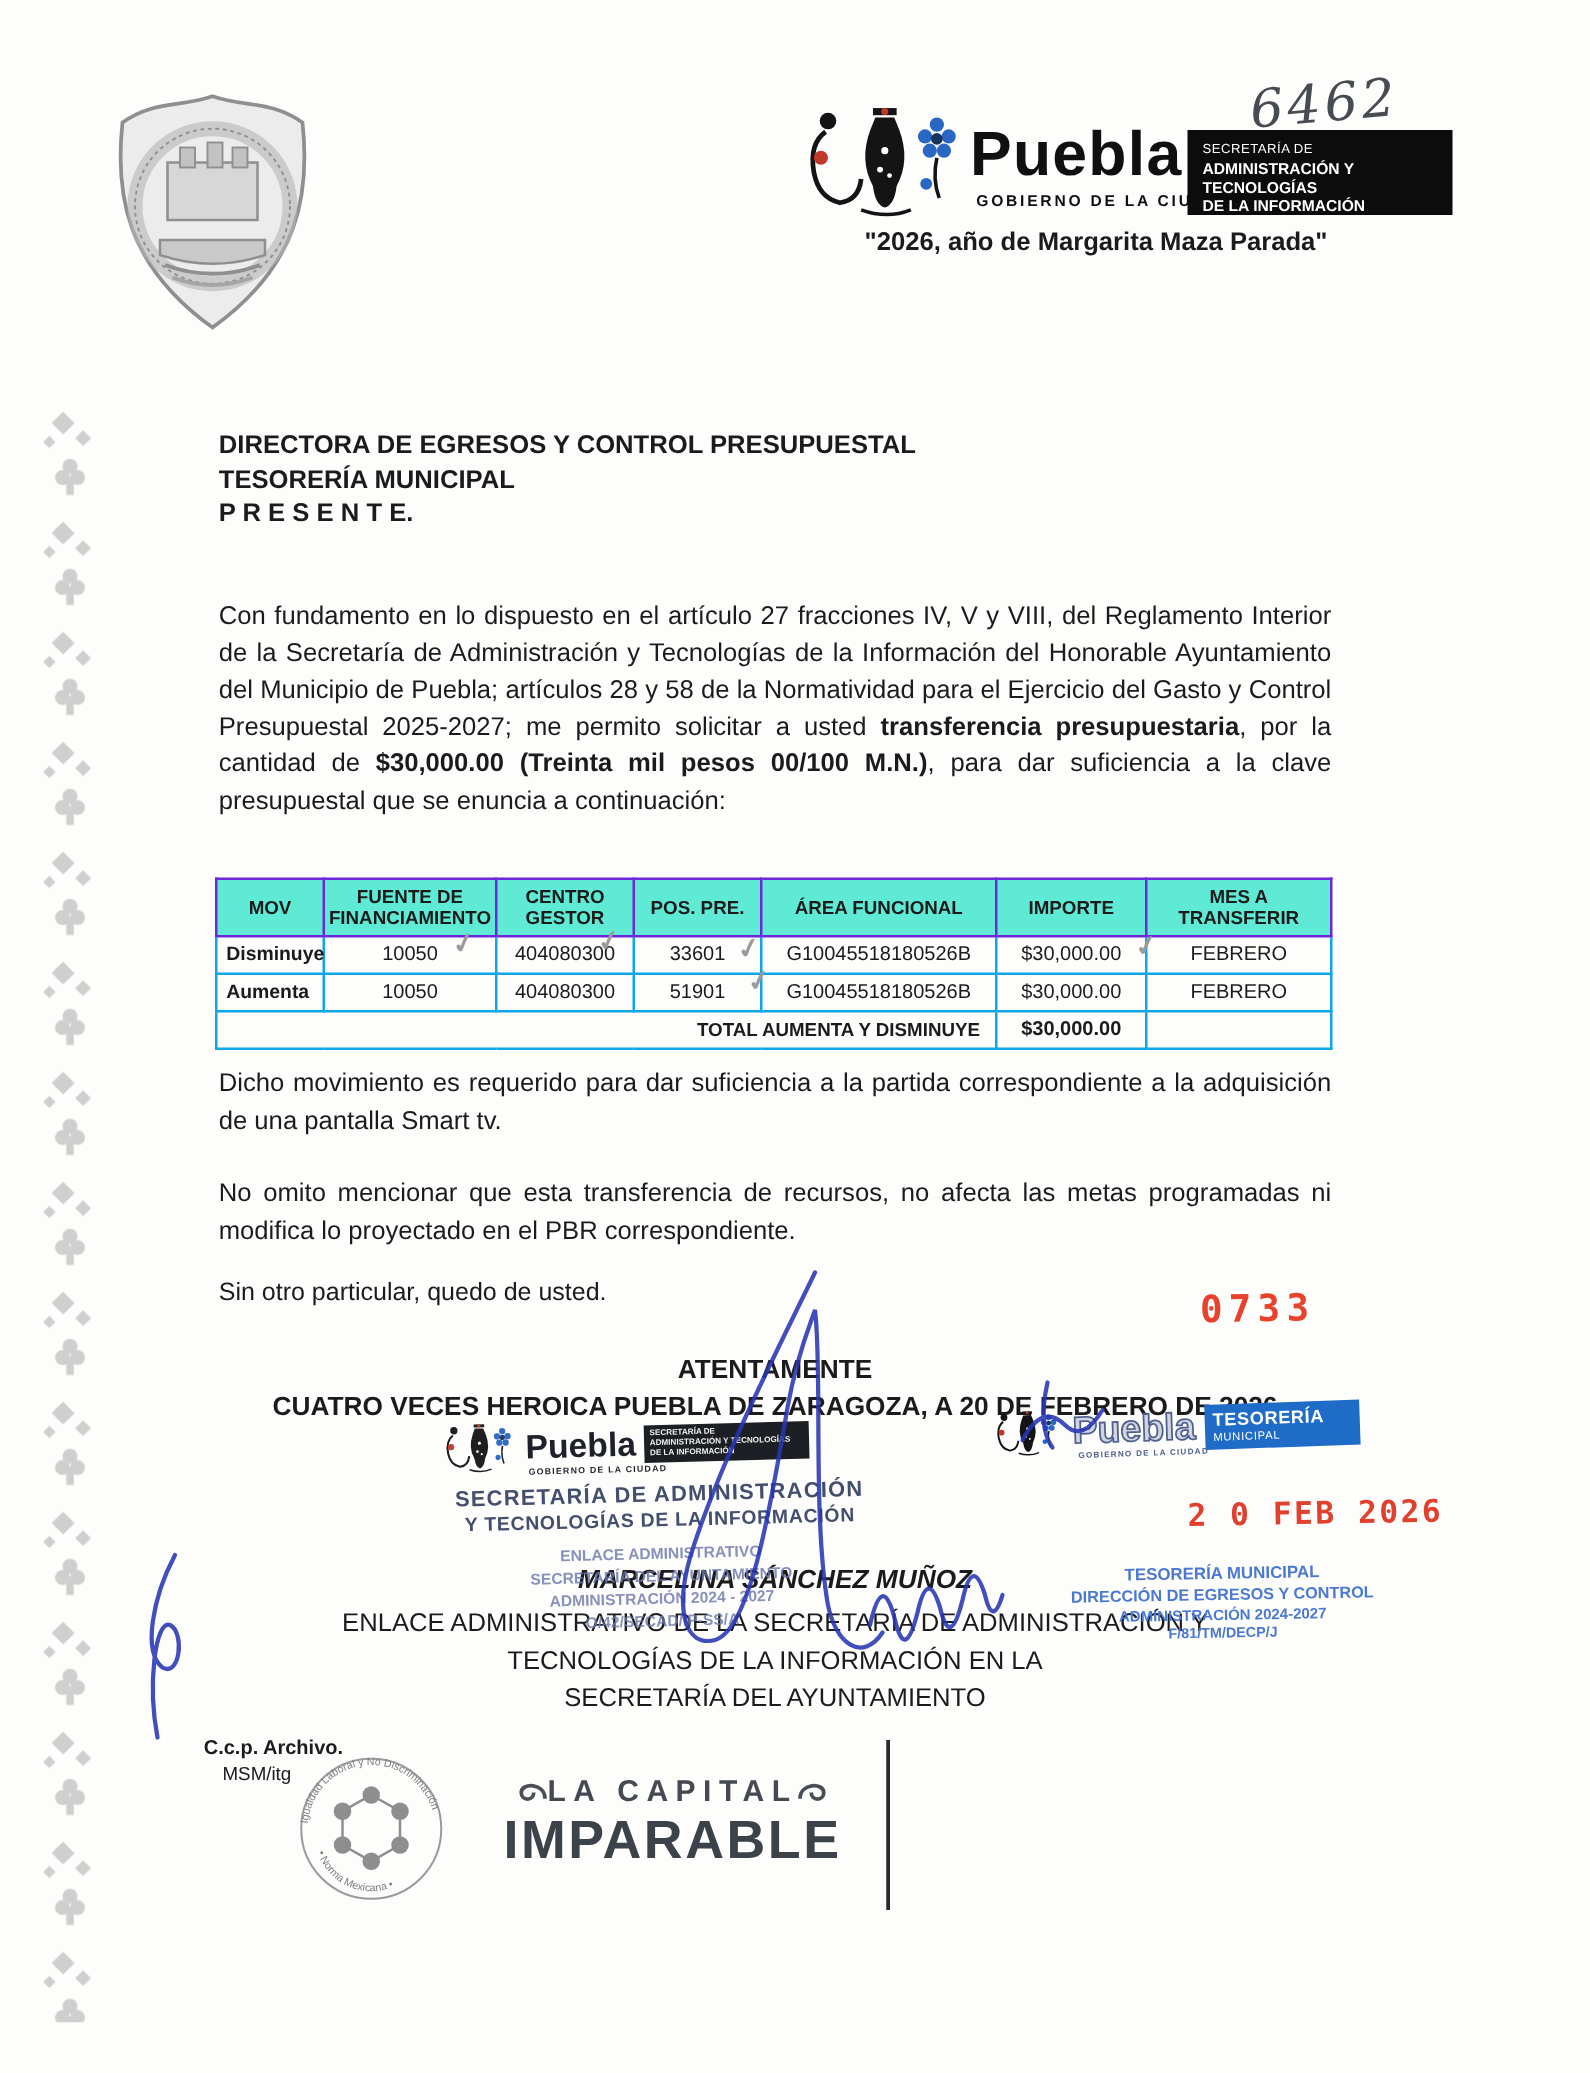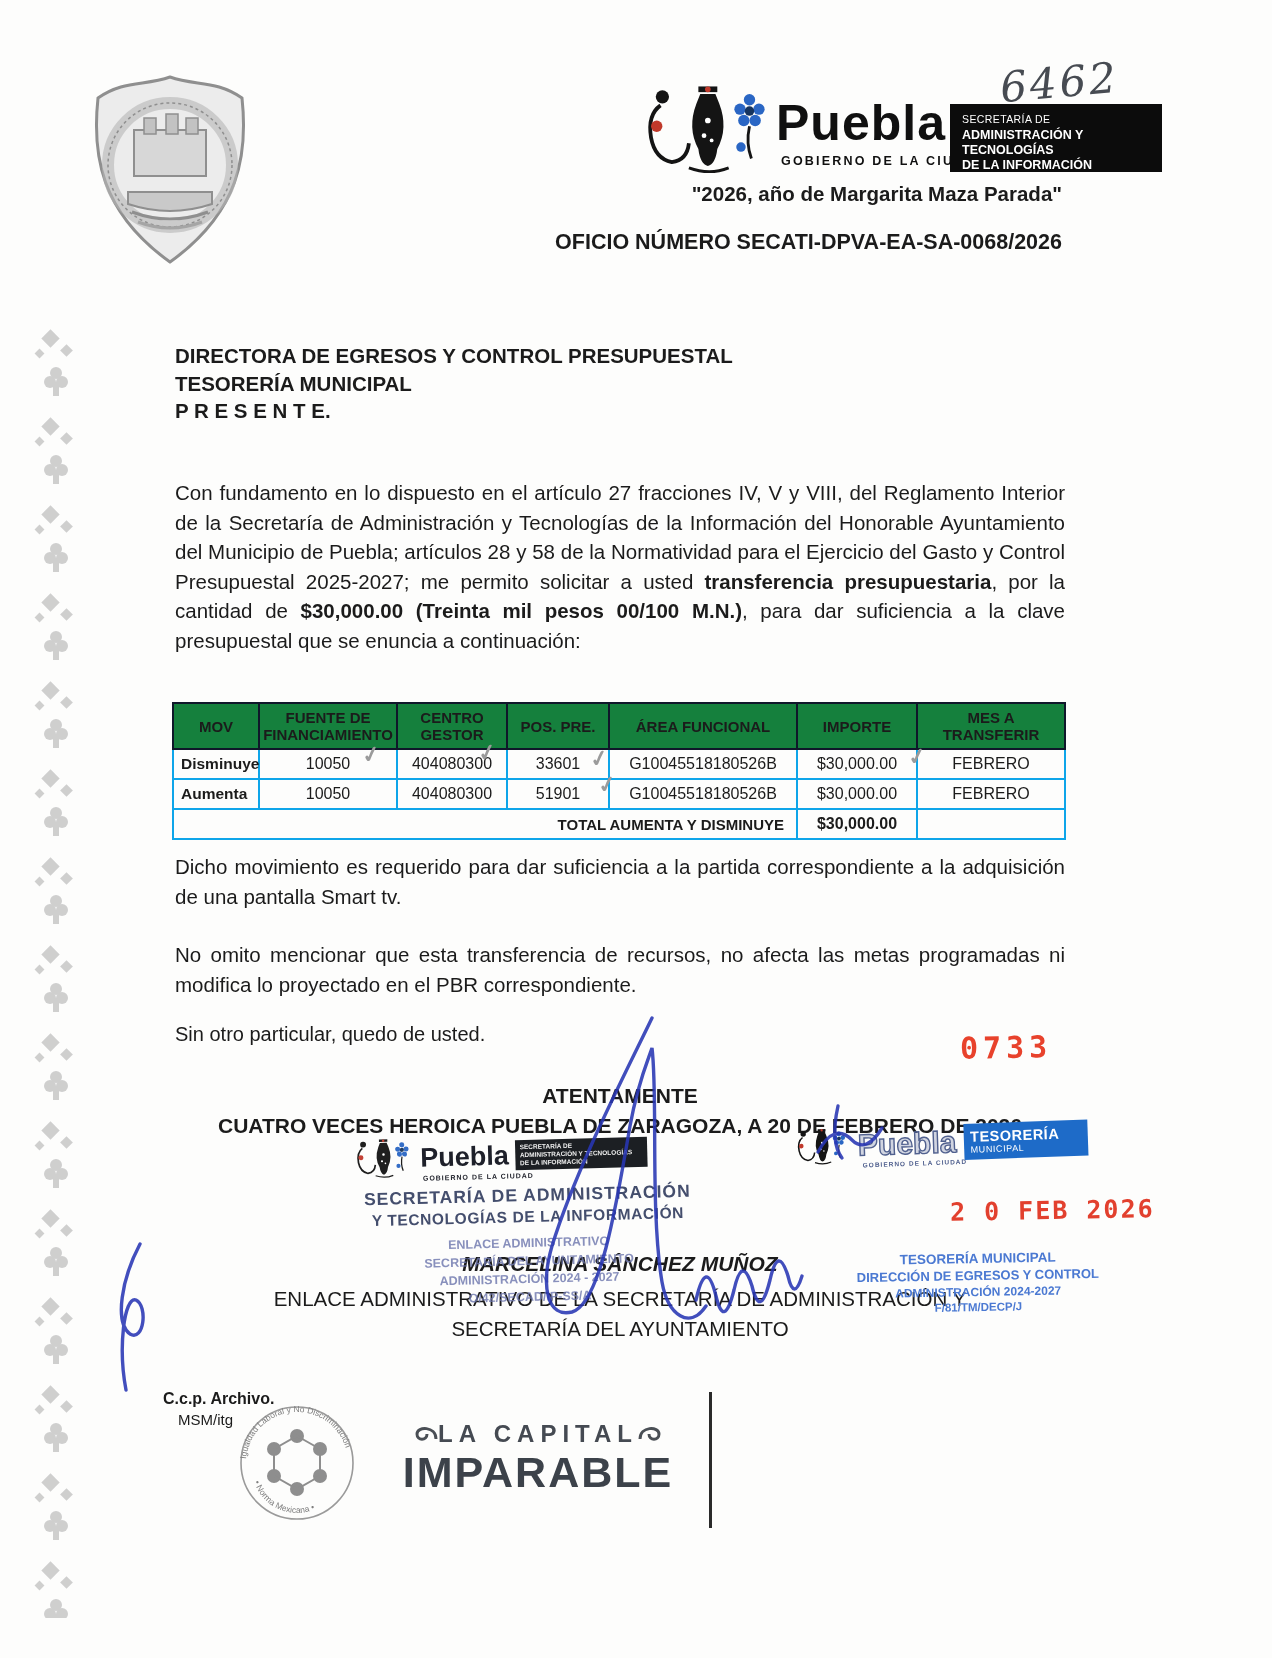--- a/index.html
+++ b/index.html
@@ -29,21 +29,21 @@
   
   #recipient{left:175px; top:342px; font-weight:bold; font-size:20.5px; line-height:27.5px;}
   .para{left:175px; width:890px; text-align:justify; font-size:20.5px; line-height:29.5px; margin:0;}
   #para1{top:478px;}
   #para2{top:852px;}
   #para3{top:940px;}
   #para4{top:1020px; font-size:20px; width:600px; text-align:left;}
 
   
   #budget-table{left:172px; top:702px; width:892px; border-collapse:collapse; table-layout:fixed;}
-  #budget-table th{background:#15803d; border:2px solid #0f172a; font-size:15px; line-height:17px;
+  #budget-table th{background:#5eead4; border:2px solid #6d28d9; font-size:15px; line-height:17px;
                    padding:5px 2px; vertical-align:middle;}
   #budget-table td{border:2px solid #0ea5e9; font-size:16px; text-align:center; padding:2px 4px; height:24px;}
   #budget-table td.mov{font-weight:bold; font-size:15.5px; text-align:left; padding-left:7px;}
   #budget-table td.total-label{font-weight:bold; text-align:right; padding-right:12px; font-size:15px;}
   #budget-table td.total-value{font-weight:bold;}
   .chk{position:absolute; color:#9b9b9b; font-size:22px; font-weight:bold; transform:rotate(-12deg); z-index:3;}
 
   
   #red-folio{left:960px; top:1030px; font-family:"DejaVu Sans Mono", monospace; font-weight:bold;
              font-size:30px; color:#e8422c; letter-spacing:5px; transform:rotate(-1deg);}
@@ -163,21 +163,20 @@
   <div id="hdr-word" class="abs">Puebla</div>
   <div id="hdr-tag" class="abs">GOBIERNO DE LA CIUDAD</div>
   <div id="hdr-box" class="abs">
     <div class="hb1">SECRETARÍA DE</div>
     <div class="hb2">ADMINISTRACIÓN Y TECNOLOGÍAS</div>
     <div class="hb3">DE LA INFORMACIÓN</div>
   </div>
 
   <div id="hand-folio" class="abs">6462</div>
   <div id="year-legend" class="abs">"2026, año de Margarita Maza Parada"</div>
-  <div id="oficio-number" class="abs">OFICIO NÚMERO SECATI-DPVA-EA-SA-0068/2026</div>
 
   <div id="recipient" class="abs">
     <div>DIRECTORA DE EGRESOS Y CONTROL PRESUPUESTAL</div>
     <div>TESORERÍA MUNICIPAL</div>
     <div>P R E S E N T E.</div>
   </div>
 
   <p id="para1" class="abs para"><span>Con fundamento en lo dispuesto en el artículo 27 fracciones IV, V y VIII, del Reglamento Interior de la Secretaría de Administración y Tecnologías de la Información del Honorable Ayuntamiento del Municipio de Puebla; artículos 28 y 58 de la Normatividad para el Ejercicio del Gasto y Control Presupuestal 2025-2027; me permito solicitar a usted </span><span class="b">transferencia presupuestaria</span><span>, por la cantidad de </span><span class="b">$30,000.00 (Treinta mil pesos 00/100 M.N.)</span><span>, para dar suficiencia a la clave presupuestal que se enuncia a continuación:</span></p>
 
   <table id="budget-table" class="abs">
@@ -282,20 +281,21 @@
   <div id="tesoreria-lines" class="abs">
     <div class="l1">TESORERÍA MUNICIPAL</div>
     <div class="l2">DIRECCIÓN DE EGRESOS Y CONTROL</div>
     <div class="l3">ADMINISTRACIÓN 2024-2027</div>
     <div class="l4">F/81/TM/DECP/J</div>
   </div>
 
   <div id="signer-block" class="abs">
     <div class="name">MARCELINA SÁNCHEZ MUÑOZ</div>
     <div class="t">ENLACE ADMINISTRATIVO DE LA SECRETARÍA DE ADMINISTRACIÓN Y</div>
+    <div class="t">TECNOLOGÍAS DE LA INFORMACIÓN EN LA</div>
     <div class="t">SECRETARÍA DEL AYUNTAMIENTO</div>
   </div>
 
   <svg id="signature-layer" class="abs" width="1272" height="1658">
     <g fill="none" stroke="#2836b4" stroke-width="3.4" stroke-linecap="round" opacity="0.88">
       <path d="M652,1018 C628,1068 576,1168 552,1246 C540,1288 548,1318 572,1312 C600,1304 616,1208 630,1126 C638,1082 648,1060 652,1048 C658,1096 650,1210 662,1282 C668,1316 690,1330 706,1306"></path>
       <path d="M696,1300 q10,-44 20,-4 q8,34 18,-6 q8,-36 18,-4 q8,34 18,-6 q8,-36 18,-4 q6,26 14,0"></path>
       <path d="M818,1152 q16,-30 34,-12 q14,14 30,-12"></path>
       <path d="M838,1106 q-8,36 4,52"></path>
       <path d="M140,1244 C122,1278 114,1322 130,1334 C144,1342 148,1306 136,1300 C124,1296 118,1348 126,1390"></path>

